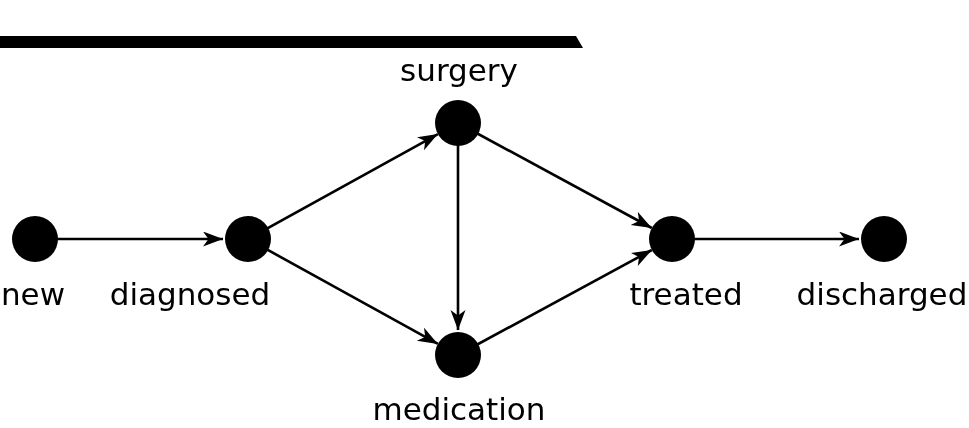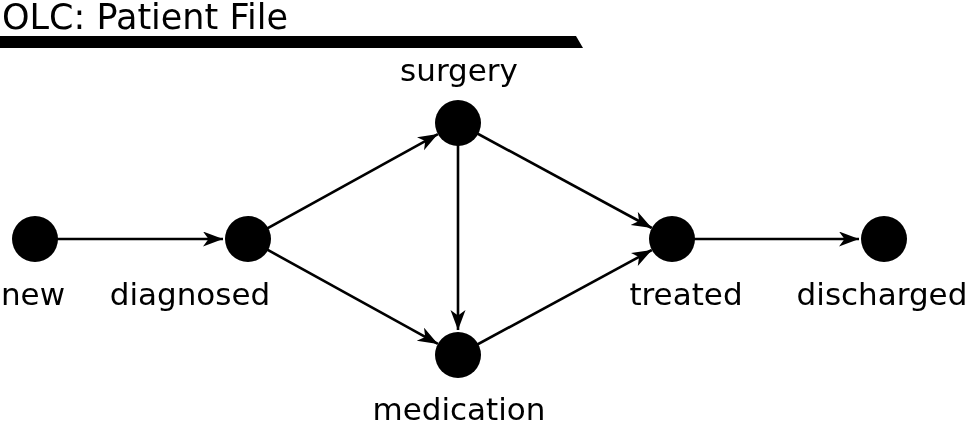--- a/index.html
+++ b/index.html
@@ -55,21 +55,20 @@
   .node {
     fill: #000000;
     stroke: none;
   }
 </style>
 </head>
 <body>
 
 <div class="stage">
 
-  <h1 class="page-title">OLC: Patient File</h1>
 
   <div class="title-underline"></div>
 
   <svg class="diagram" width="969" height="428" viewBox="0 0 969 428">
     <defs>
       <marker id="arrowhead" markerUnits="userSpaceOnUse" markerWidth="22" markerHeight="16" refX="20" refY="7.5" orient="auto">
         <path d="M0,0 L20,7.5 L0,15 L5.5,7.5 Z" fill="#000000"></path>
       </marker>
     </defs>
 

